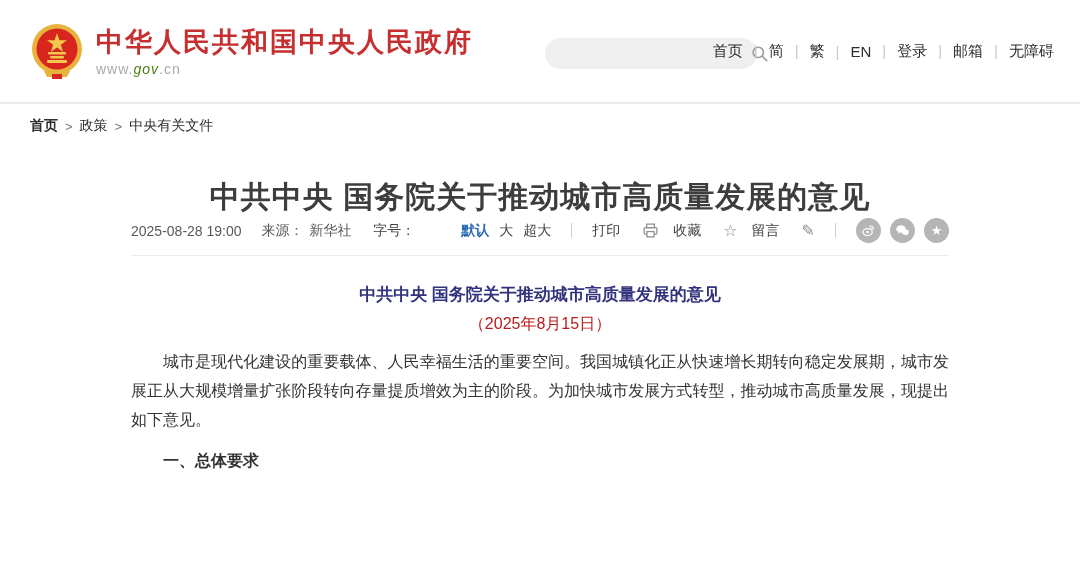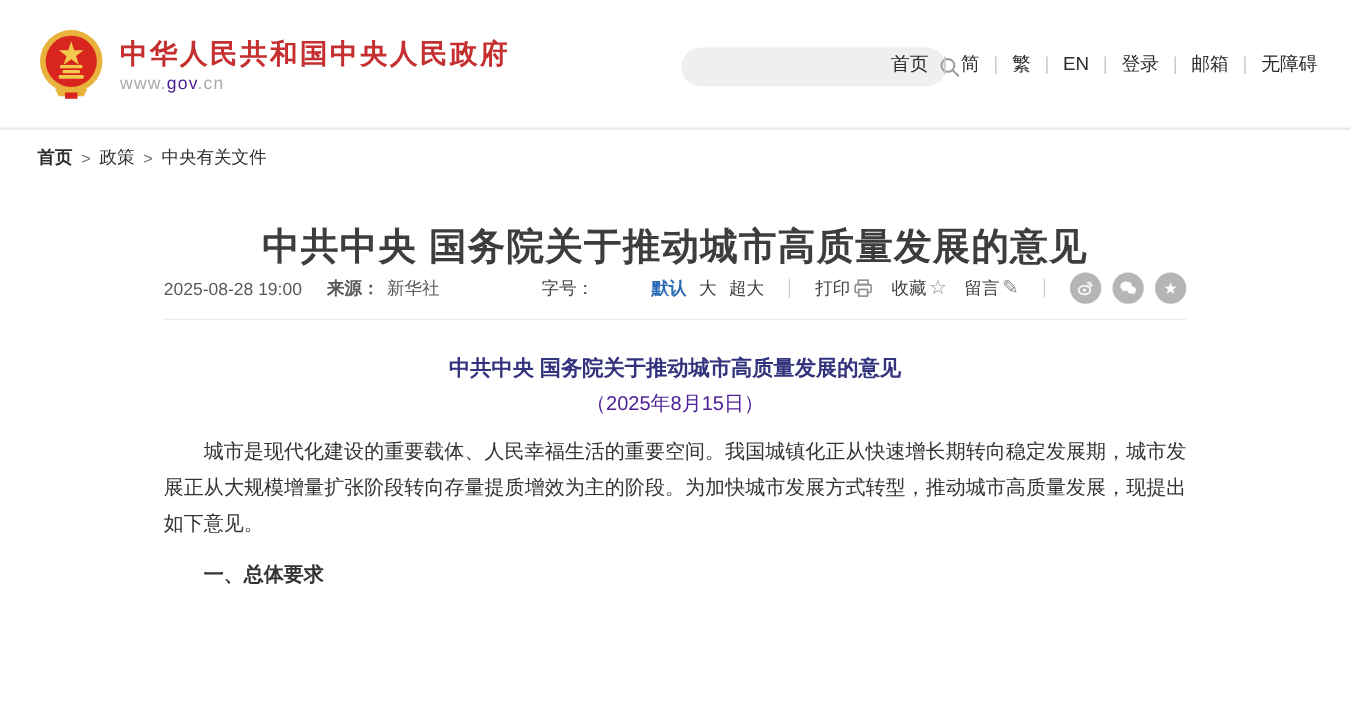--- a/index.html
+++ b/index.html
@@ -14,25 +14,25 @@
   .site-header {
     position: relative; height: 104px; background: #fff;
     border-bottom: 2px solid #e8ecef;
   }
   .logo-block {
     position: absolute; left: 30px; top: 22px;
     display: flex; align-items: center; gap: 12px;
   }
   .emblem { width: 54px; height: 60px; flex: 0 0 auto; }
   .site-title {
-    font-size: 22px; font-weight: bold; color: #c62f2f; letter-spacing: 2px;
+    font-size: 27px; font-weight: bold; color: #c62f2f; letter-spacing: 2px;
     line-height: 1.15;
   }
   .site-url { font-size: 14px; color: #a9a9a9; letter-spacing: 1px; margin-top: 3px; }
-  .site-url .url-red { color: #4c1d95; }
+  .site-url .url-red { color: #4d7c0f; font-style: italic; }
 
   .search-box {
     position: absolute; left: 545px; top: 38px; width: 212px; height: 31px;
     background: #efefef; border-radius: 16px;
     display: flex; align-items: center;
   }
   .search-input {
     flex: 1; border: none; outline: none; background: transparent;
     padding: 0 8px 0 16px; font-size: 14px; color: #333; height: 100%;
   }
@@ -65,45 +65,45 @@
   .article-title {
     margin-top: 42px; text-align: center;
     font-size: 30px; font-weight: bold; color: #3d3d3d; letter-spacing: 1px;
   }
 
   .meta-row {
     display: flex; justify-content: space-between; align-items: center;
     font-size: 14px; color: #595959;
   }
   .meta-left { display: flex; gap: 6px; align-items: center; }
-  .meta-left .meta-source-label { margin-left: 14px; font-weight: bold; }
+  .meta-left .meta-source-label { margin-left: 14px; }
   .toolbar { display: flex; align-items: center; gap: 14px; color: #424242; }
   .fontsize-group { display: flex; align-items: flex-start; gap: 10px; }
   .fs-option { cursor: pointer; }
   .fs-option.selected { color: #2a6ab5; font-weight: bold; padding-left: 36px; }
   .v-sep { width: 1px; height: 15px; background: #cfcfcf; margin: 0 6px; }
-  .tb-action { display: flex; align-items: center; gap: 2px; cursor: pointer; }
+  .tb-action { display: flex; align-items: center; gap: 22px; cursor: pointer; }
   .tb-glyph { color: #8f8f8f; font-size: 16px; line-height: 1; }
   .share-group { display: flex; align-items: center; gap: 9px; }
   .share-circle {
     width: 25px; height: 25px; border-radius: 50%; background: #b5b5b5;
     display: flex; align-items: center; justify-content: center; cursor: pointer;
     color: #fff; font-size: 13px; line-height: 1;
   }
 
   .meta-divider { margin-top: 12px; border-bottom: 1px solid #ececec; }
 
   
   .doc-body { font-size: 16px; line-height: 29px; color: #333; }
   .dateline { margin-top: 37px; text-indent: 2em; }
   .doc-heading {
     margin-top: 24px; text-align: center; font-weight: bold; color: #32327d;
     font-size: 17px;
   }
-  .doc-date { text-align: center; color: #4c1d95; font-size: 16px; }
+  .doc-date { text-align: center; color: #b91c1c; font-size: 16px; }
   .para { margin-top: 9px; text-indent: 2em; text-align: justify; }
   .section-heading { margin-top: 12px; text-indent: 2em; font-weight: bold; }
 </style>
 </head>
 <body>
 
 <header class="site-header">
   <div class="logo-block">
     <svg class="emblem" viewBox="0 0 54 60">
       <circle cx="27" cy="27" r="25" fill="#e9b23d"></circle>

